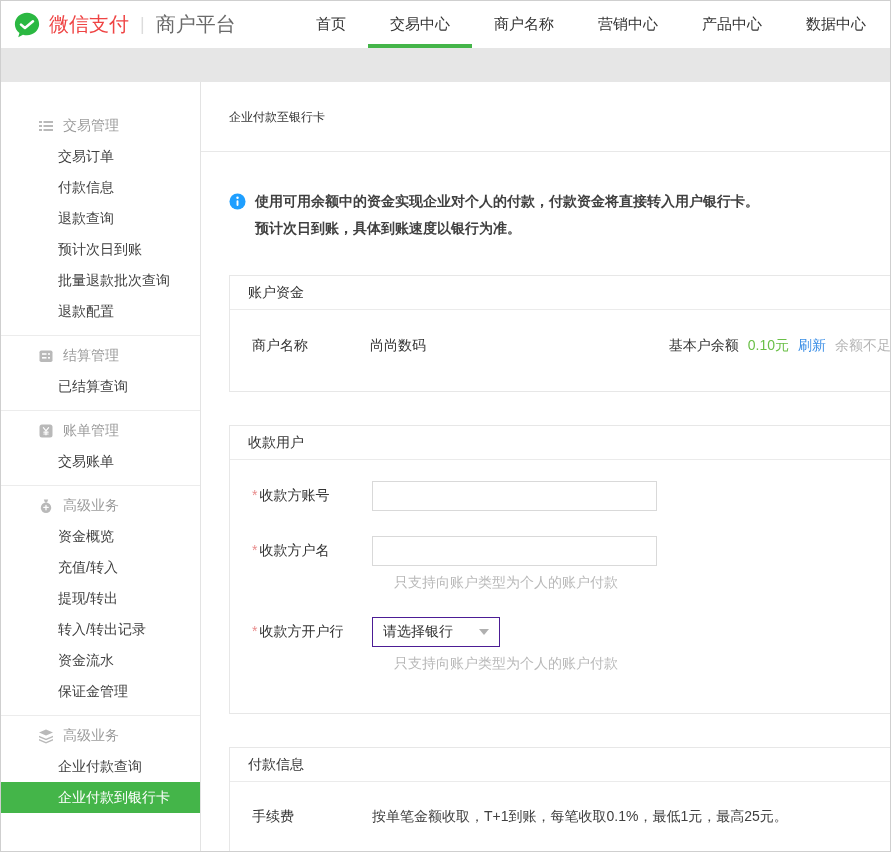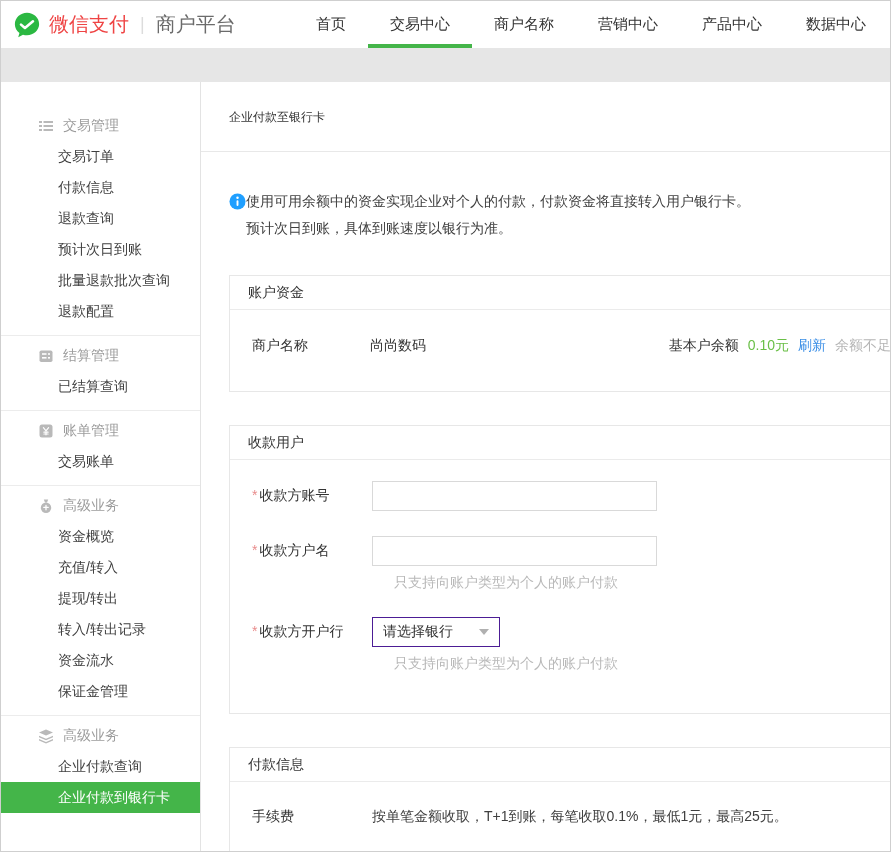--- a/index.html
+++ b/index.html
@@ -29,21 +29,21 @@
   .side-group { padding:5px 0 8px; }
   .side-group + .side-group { border-top:1px solid #ececec; }
   .group-head { display:flex; align-items:center; gap:9px; padding-left:37px; height:30px; color:#9c9c9c; }
   .gicon { width:16px; height:16px; display:flex; color:#b9b9b9; flex-shrink:0; }
   .gicon svg { width:100%; height:100%; }
   .side-item { height:31px; line-height:31px; padding-left:57px; color:#3f3f3f; cursor:pointer; white-space:nowrap; }
   .side-item.active { background:#44b549; color:#fff; }
 
   .content { flex:1; min-width:0; }
   .title-row { padding:27px 28px 25px; font-size:12px; color:#333; border-bottom:1px solid #e8e8e8; }
-  .notice { margin:36px 28px 0; display:flex; color:#404040; line-height:27px; }
+  .notice { margin:36px 28px 0; display:flex; gap:9px; color:#404040; line-height:27px;font-weight:bold; }
   .notice-icon { width:17px; height:17px; margin-top:5px; flex-shrink:0; display:flex; }
 
   .box { margin:33px -34px 0 28px; border:1px solid #e7e7e7; background:#fff; }
   .box-head { height:34px; line-height:33px; padding-left:18px; border-bottom:1px solid #ebebeb; color:#333; }
   .box-body { padding:21px 18px 40px 22px; }
   .box-account .box-body { padding:27px 18px 36px 22px; display:flex; align-items:flex-start; }
   .kv-label { width:118px; flex-shrink:0; }
   .balance-group { margin-left:auto; display:flex; gap:9px; white-space:nowrap; }
   .balance-value { color:#6abf47; }
   .refresh { color:#3a8ee6; cursor:pointer; }

